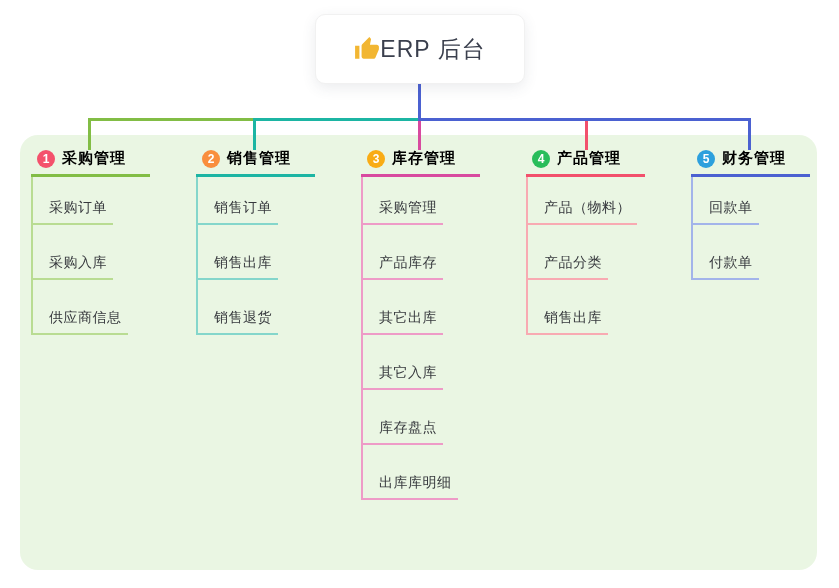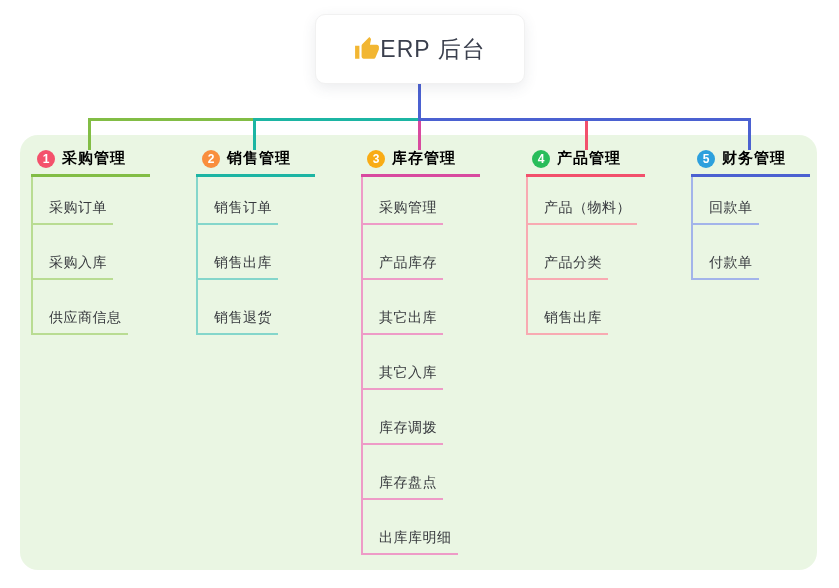--- a/index.html
+++ b/index.html
@@ -104,21 +104,20 @@
   <div class="branch b3" style="--c: #d84a9f; --light: #ee9bc7;">
     <div class="branch-title">
       <span class="badge" style="background: rgb(249, 172, 21);">3</span>
       <span class="branch-label">库存管理</span>
     </div>
     <div class="children">
       <div class="child">采购管理</div>
       <div class="child">产品库存</div>
       <div class="child">其它出库</div>
       <div class="child">其它入库</div>
-      <div class="child">库存调拨</div>
       <div class="child">库存盘点</div>
       <div class="child">出库库明细</div>
     </div>
   </div>
 
   <div class="branch b4" style="--c: #f2506c; --light: #f8aab2;">
     <div class="branch-title">
       <span class="badge" style="background: rgb(41, 189, 91);">4</span>
       <span class="branch-label">产品管理</span>
     </div>

